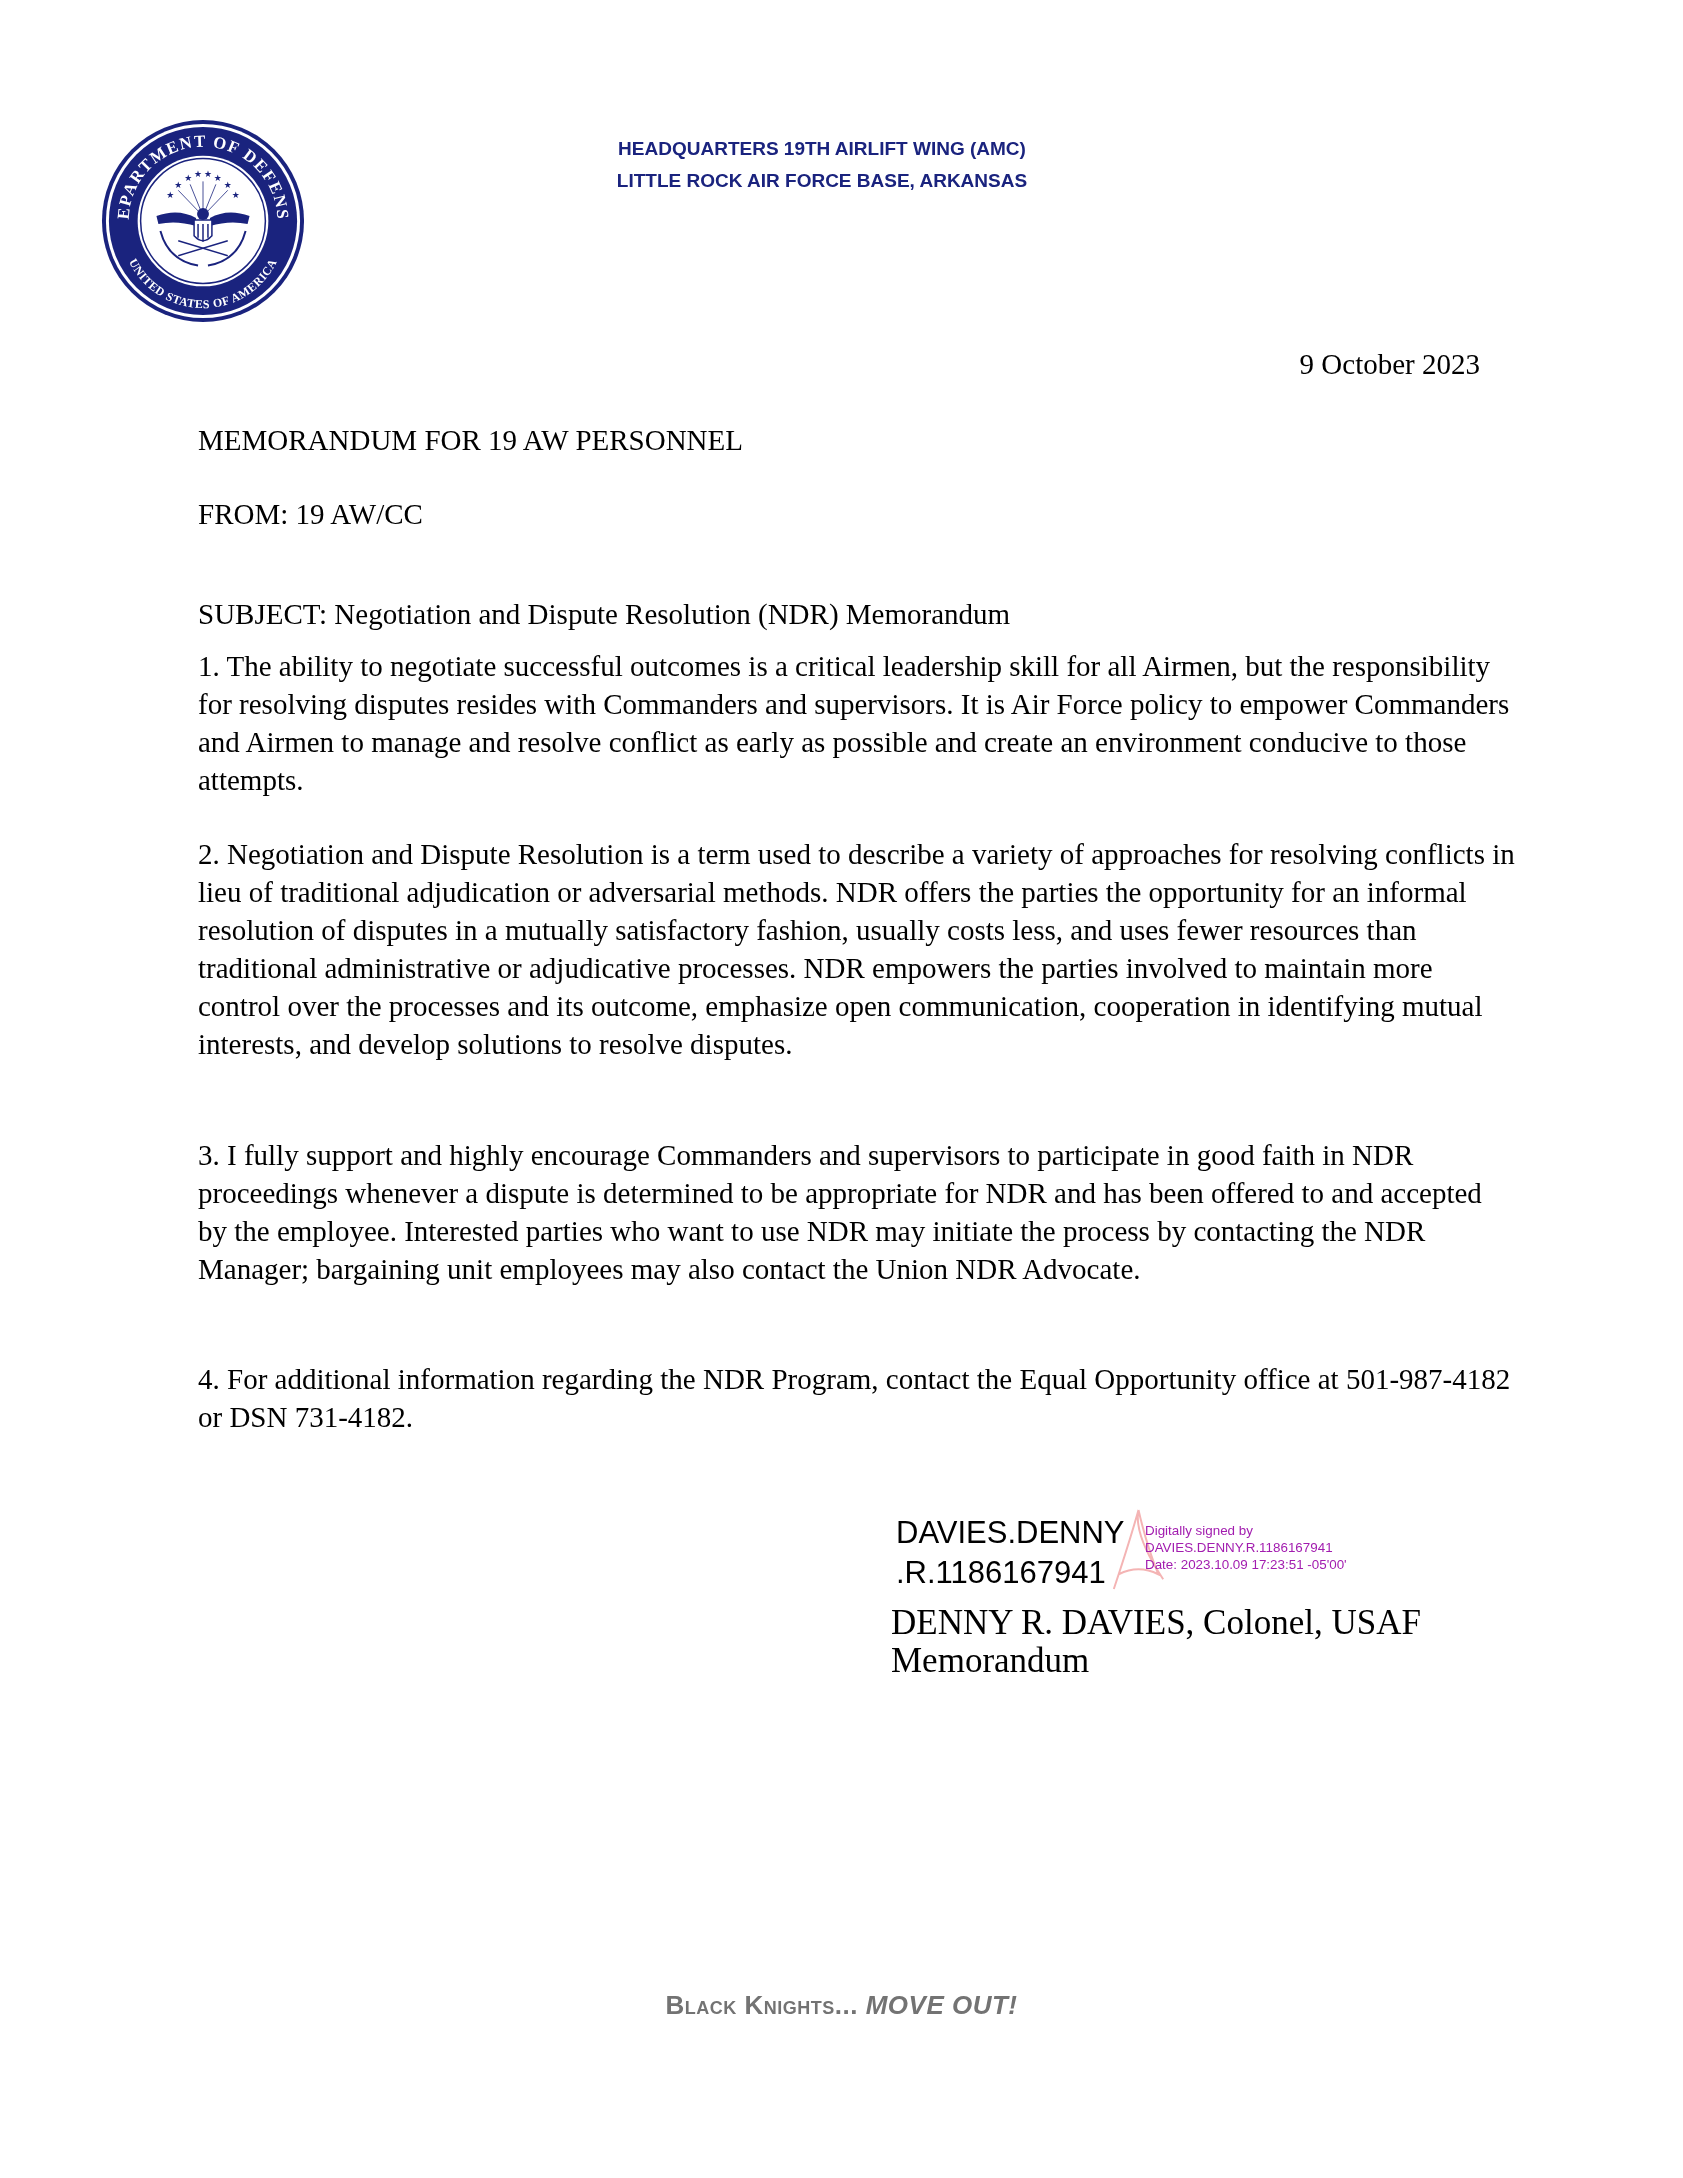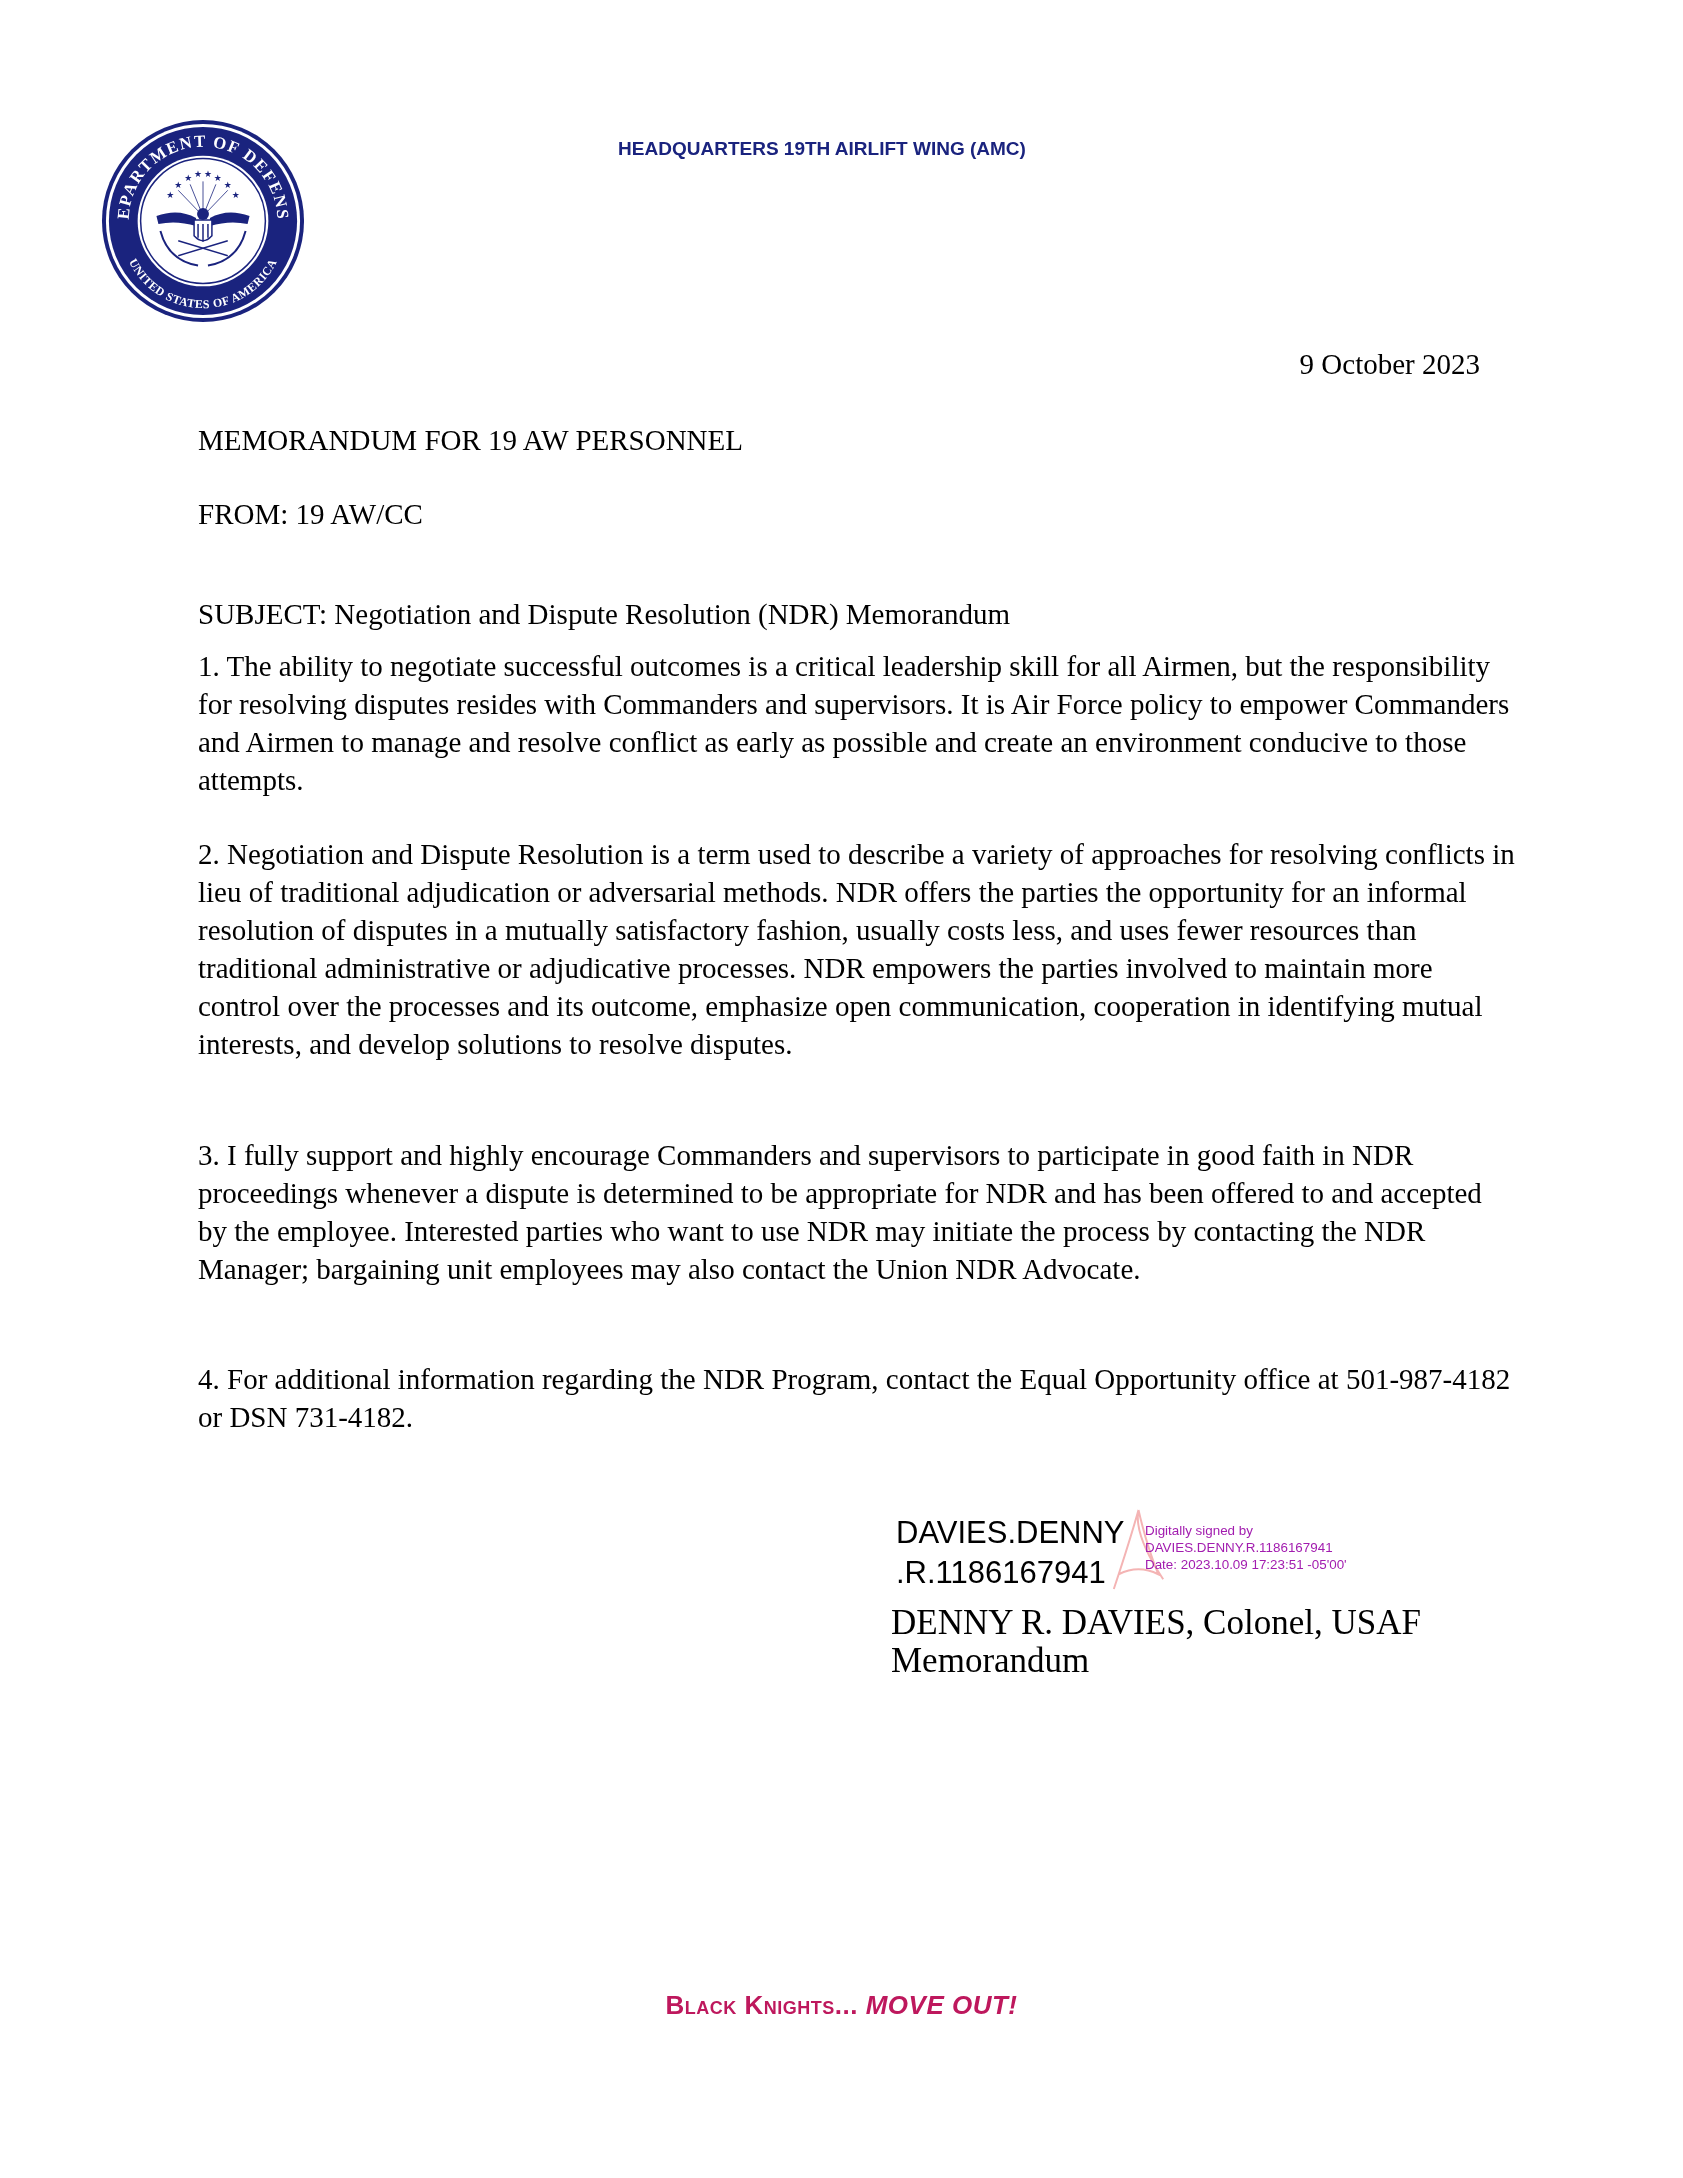--- a/index.html
+++ b/index.html
@@ -8,21 +8,21 @@
   .letterhead { position:absolute; left:515px; top:133px; width:614px; text-align:center; font-family:"Liberation Sans", sans-serif; font-weight:bold; color:#1a237e; }
   .lh-title { font-size:31px; letter-spacing:0.2px; line-height:40px; }
   .lh-sub { font-size:19px; line-height:32px; }
   .date { position:absolute; right:203px; top:348px; font-size:29px; }
   .line { position:absolute; left:198px; font-size:29px; white-space:nowrap; }
   .para { position:absolute; left:198px; width:1317px; font-size:29px; line-height:38px; }
   .sig-cn { position:absolute; left:896px; top:1513px; font-family:"Liberation Sans", sans-serif; font-size:31px; line-height:40px; }
   .sig-details { position:absolute; left:1145px; top:1522px; font-family:"Liberation Sans", sans-serif; font-size:13.4px; line-height:17px; color:#a21caf; }
   .sig-mark { position:absolute; left:1099px; top:1505px; width:79px; height:99px; }
   .sig-name { position:absolute; left:891px; top:1604px; font-size:35px; line-height:38px; }
-  .footer { position:absolute; left:0; width:1683px; top:1990px; text-align:center; font-family:"Liberation Sans", sans-serif; font-weight:bold; color:#be185d; font-size:26px; letter-spacing:0.5px; }
+  .footer { position:absolute; left:0; width:1683px; top:1990px; text-align:center; font-family:"Liberation Sans", sans-serif; font-weight:bold; color:#737373; font-size:26px; letter-spacing:0.5px; }
   .footer .sc { font-variant:small-caps; }
   .footer i { font-style:italic; }
 </style>
 </head>
 <body>
 
 <svg class="seal" viewBox="0 0 210 210">
   <defs>
     <path id="topArc" d="M 30 105 A 75 75 0 0 1 180 105"></path>
     <path id="botArc" d="M 22 110 A 83 83 0 0 0 188 110"></path>
@@ -70,20 +70,21 @@
     </g>
 
   <path d="M62 115 Q70 145 100 150" fill="none" stroke="#1a237e" stroke-width="2"></path>
   <path d="M148 115 Q140 145 110 150" fill="none" stroke="#1a237e" stroke-width="2"></path>
   <line x1="80" y1="140" x2="130" y2="125" stroke="#1a237e" stroke-width="1.5"></line>
   <line x1="80" y1="125" x2="130" y2="140" stroke="#1a237e" stroke-width="1.5"></line>
 </svg>
 
 <div class="letterhead">
   <div class="lh-sub">HEADQUARTERS 19TH AIRLIFT WING (AMC)</div>
+  <div class="lh-sub">LITTLE ROCK AIR FORCE BASE, ARKANSAS</div>
 </div>
 
 <div class="date">9 October 2023</div>
 
 <div class="line" style="top:424px;">MEMORANDUM FOR  19 AW PERSONNEL</div>
 <div class="line" style="top:498px;">FROM:  19 AW/CC</div>
 <div class="line" style="top:572px;margin-top:26px;">SUBJECT:  Negotiation and Dispute Resolution (NDR) Memorandum</div>
 
 <div class="para" style="top:647px;">1.  The ability to negotiate successful outcomes is a critical leadership skill for all Airmen, but the responsibility for resolving disputes resides with Commanders and supervisors.  It is Air Force policy to empower Commanders and Airmen to manage and resolve conflict as early as possible and create an environment conducive to those attempts.</div>
 <div class="para" style="top:835px;">2.  Negotiation and Dispute Resolution is a term used to describe a variety of approaches for resolving conflicts in lieu of traditional adjudication or adversarial methods.  NDR offers the parties the opportunity for an informal resolution of disputes in a mutually satisfactory fashion, usually costs less, and uses fewer resources than traditional administrative or adjudicative processes.  NDR empowers the parties involved to maintain more control over the processes and its outcome, emphasize open communication, cooperation in identifying mutual interests, and develop solutions to resolve disputes.</div>

